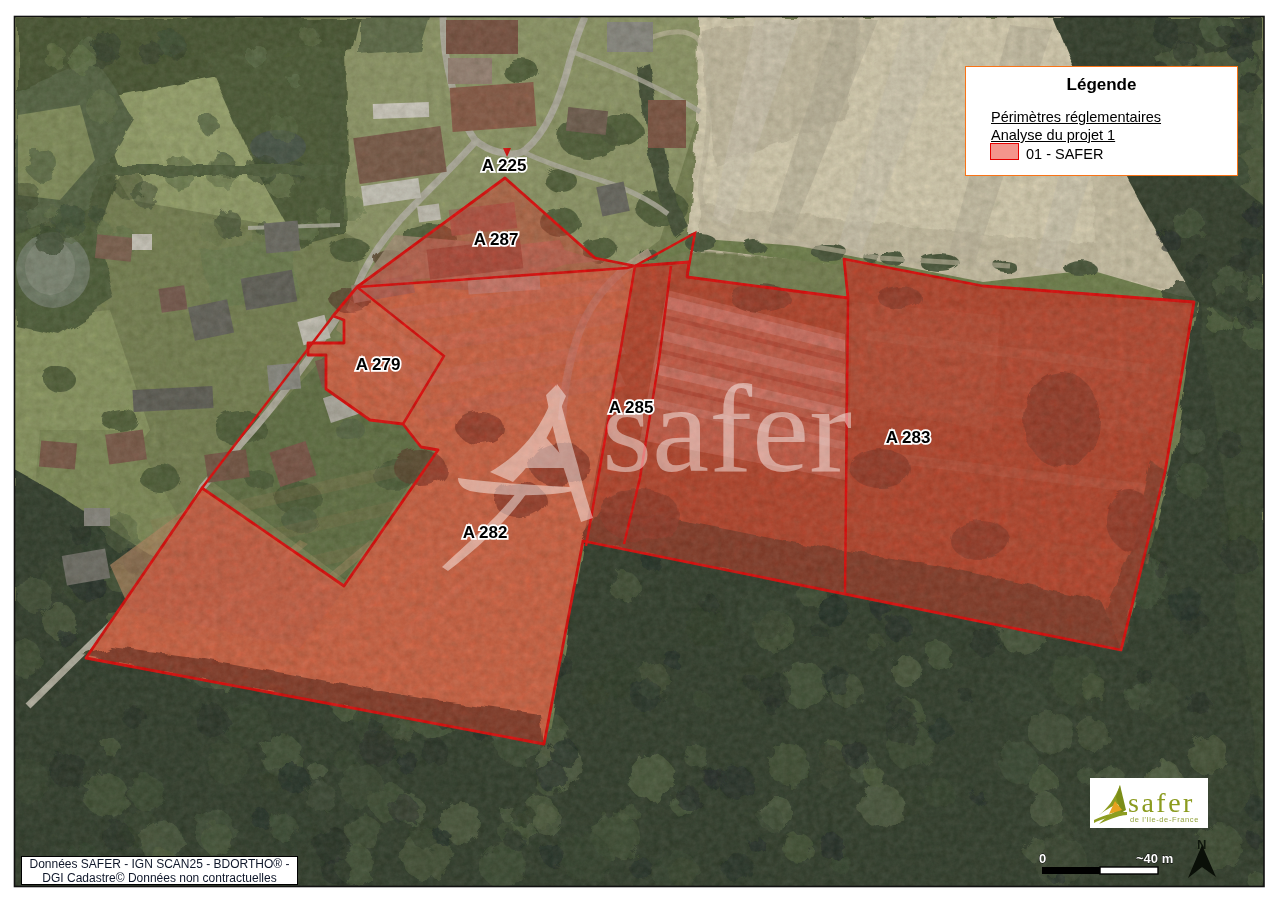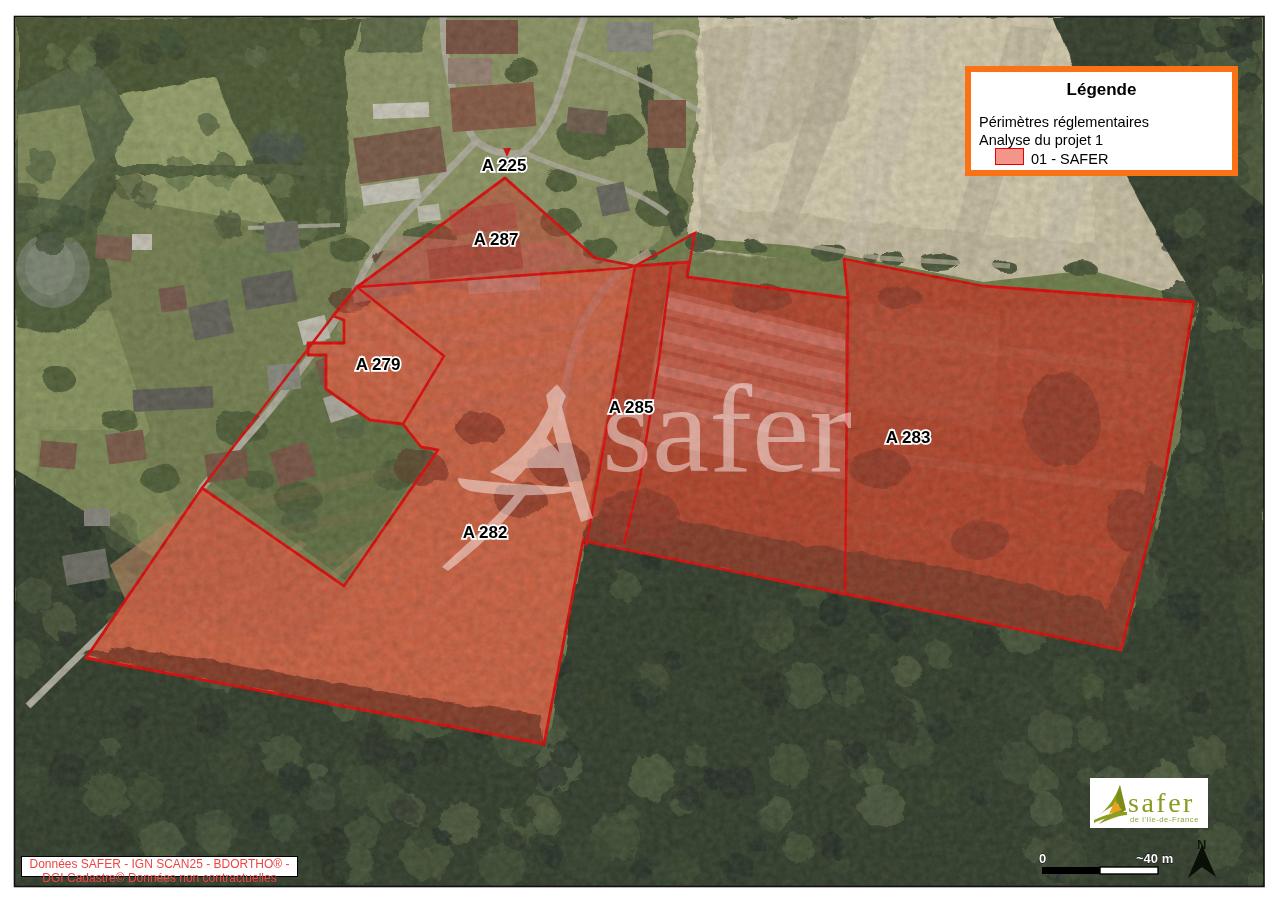--- a/index.html
+++ b/index.html
@@ -628,28 +628,28 @@
 </g>
 <g>
 <text x="1197" y="849" font-family="Liberation Sans,sans-serif" font-size="13" font-weight="bold" fill="#10180e">N</text>
 <path d="M1202,845 L1216,877 L1202,867 L1188,878 Z" fill="#0a0f08"></path>
 </g>
 </g>
 </g>
 <rect x="14.5" y="16.5" width="1249.5" height="870" fill="none" stroke="#111111" stroke-width="1.6"></rect>
 </svg>
 
-<div style="position:absolute;left:965px;top:66px;width:273px;height:110px;background:#ffffff;border:6px solid #f97316;box-sizing:border-box;">
+<div style="position:absolute;left:965px;top:66px;width:273px;height:110px;background:#ffffff;border:1px solid #f97316;box-sizing:border-box;">
 <div style="text-align:center;font-size:17px;font-weight:bold;color:#000;margin-top:8px;">Légende</div>
-<div style="font-size:14.5px;color:#000;margin:13px 0 0 8px;line-height:18px;">Périmètres réglementaires<br>Analyse du projet 1</div>
+<div style="font-size:14.5px;color:#000;margin:13px 0 0 25px;line-height:18px;text-decoration:underline;">Périmètres réglementaires<br>Analyse du projet 1</div>
 <div style="position:absolute;left:24px;top:76px;width:27px;height:15px;background:#f4958c;border:1.6px solid #e60000;"></div>
 <div style="position:absolute;left:60px;top:79px;font-size:14.5px;color:#000;">01 - SAFER</div>
 </div>
 
-<div style="position:absolute;left:21px;top:856px;width:277px;height:21px;background:#ffffff;border:1.2px solid #000000;box-sizing:border-box;text-align:center;font-size:12px;color:#ef4444;line-height:13.5px;padding-top:1px;">Données SAFER - IGN SCAN25 - BDORTHO® -<br>DGI Cadastre© Données non contractuelles</div>
+<div style="position:absolute;left:21px;top:856px;width:277px;height:29px;background:#ffffff;border:1.2px solid #000000;box-sizing:border-box;text-align:center;font-size:12px;color:#0f172a;line-height:13.5px;padding-top:1px;">Données SAFER - IGN SCAN25 - BDORTHO® -<br>DGI Cadastre© Données non contractuelles</div>
 
 <div style="position:absolute;left:1090px;top:778px;width:118px;height:50px;background:#ffffff;"></div>
 <svg class="base" width="1280" height="904" viewBox="0 0 1280 904" style="pointer-events:none;">
 
 <g>
 <path d="M1120,785 C1115,799 1107,809 1098,816 C1104,811 1112,806 1118,804 L1121,808 C1112,813 1104,819 1099,824 C1107,820 1116,817 1123,815 L1122,809 L1120,785 Z" fill="#8d9d20"></path>
 <path d="M1120,785 L1126,810 L1121,813 L1116,797 Z" fill="#7b8d18"></path>
 <path d="M1115,801 L1122,810 L1109,814 Z" fill="#e8a21f"></path>
 <path d="M1094,820 C1106,814 1118,812 1127,812 L1127,815 C1113,816 1101,819 1094,823 Z" fill="#8d9d20"></path>
 

